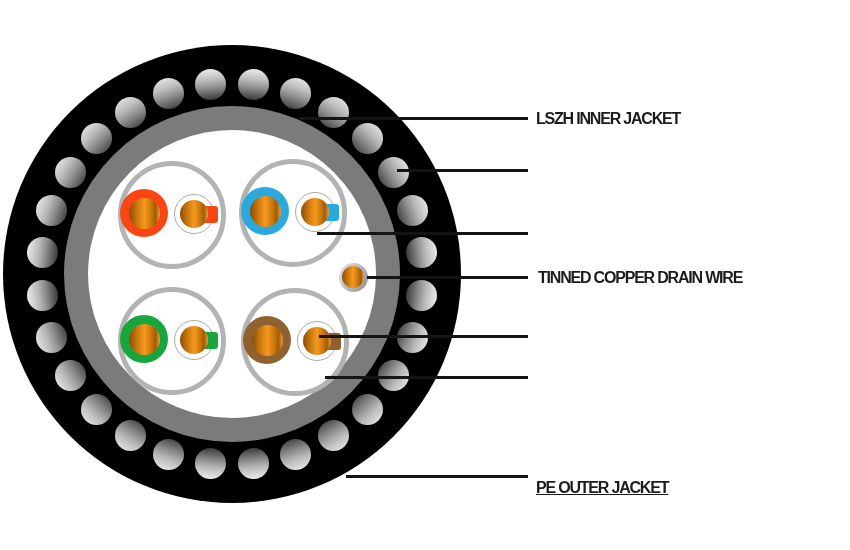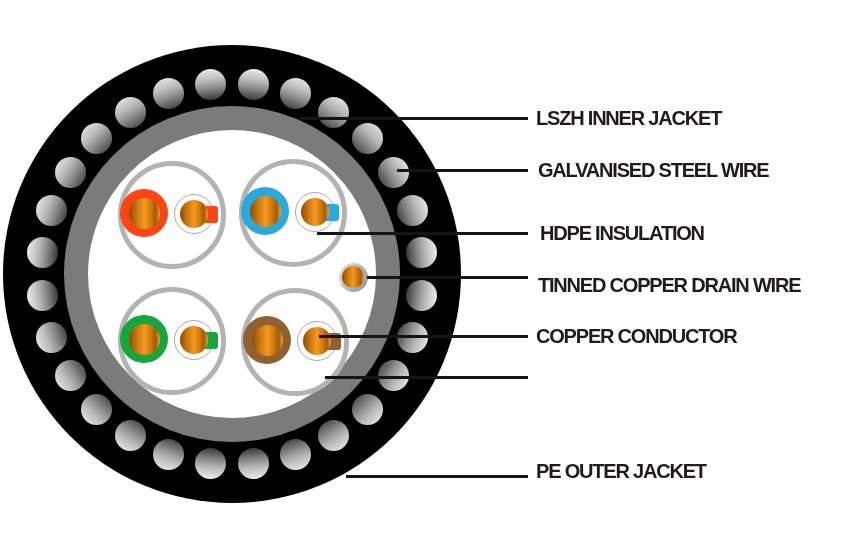--- a/index.html
+++ b/index.html
@@ -2,21 +2,21 @@
 <html><head>
 <meta charset="utf-8">
 <style>
   html,body{margin:0;padding:0;background:#ffffff;}
   .page{position:relative;width:850px;height:550px;background:#ffffff;overflow:hidden;
         font-family:"Liberation Sans",sans-serif;}
   .abs{position:absolute;}
   .circ{position:absolute;border-radius:50%;}
   .wire{position:absolute;border-radius:50%;}
   .leader{position:absolute;height:3px;}
-  .label{position:absolute;font-size:20px;font-weight:700;letter-spacing:-1.2px;
+  .label{position:absolute;font-size:16px;font-weight:700;letter-spacing:-1.2px;
          line-height:31px;white-space:nowrap;color:#1d1b1b;}
   .foil{position:absolute;border-radius:50%;box-sizing:border-box;background:transparent;}
   .hdpe{position:absolute;border-radius:50%;box-sizing:border-box;background:#ffffff;}
   .tab{position:absolute;border-radius:0 3px 3px 0;}
 </style>
 </head>
 <body>
 
 <div class="page">
   <div id="jacket" class="circ" style="left: 3px; top: 45px; width: 458px; height: 458px; background: rgb(0, 0, 0);"></div>
@@ -87,31 +87,22 @@
       <div class="leader" style="left: 317px; top: 231.5px; width: 211px; background: rgb(20, 20, 20); height: 3px;"></div>
       <div class="leader" style="left: 367px; top: 275.5px; width: 161px; background: rgb(20, 20, 20); height: 3px;"></div>
       <div class="leader" style="left: 319px; top: 334.5px; width: 209px; background: rgb(20, 20, 20); height: 3px;"></div>
       <div class="leader" style="left: 325px; top: 375.5px; width: 203px; background: rgb(20, 20, 20); height: 3px;"></div>
       <div class="leader" style="left: 346px; top: 474.5px; width: 182px; background: rgb(20, 20, 20); height: 3px;"></div>
     </div>
 
   <div class="label" id="label-0" style="left: 536px; top: 102.5px;">
     <span>LSZH INNER JACKET</span>
   </div>
-  <div class="label" id="label-1" style="left: 538px; top: 154.5px;">
-    <span>GALVANISED STEEL WIRE</span>
-  </div>
-  <div class="label" id="label-2" style="left: 540px; top: 217.5px;">
-    <span>HDPE INSULATION</span>
-  </div>
-  <div class="label" id="label-3" style="left: 538px; top: 261.5px; margin-top: 8px;">
+  <div class="label" id="label-3" style="left: 538px; top: 261.5px;">
     <span>TINNED COPPER DRAIN WIRE</span>
-  </div>
-  <div class="label" id="label-4" style="left: 536px; top: 320.5px;">
-    <span>COPPER CONDUCTOR</span>
   </div>
   <div class="label" id="label-5" style="left: 534px; top: 361.5px;">
     <br>
   </div>
-  <div class="label" id="label-6" style="left: 536px; top: 456px;">
+  <div class="label" id="label-6" style="left: 536px; top: 472px; text-decoration: underline;">
     <span>PE OUTER JACKET</span>
   </div>
 </div>
 
 </body></html>

